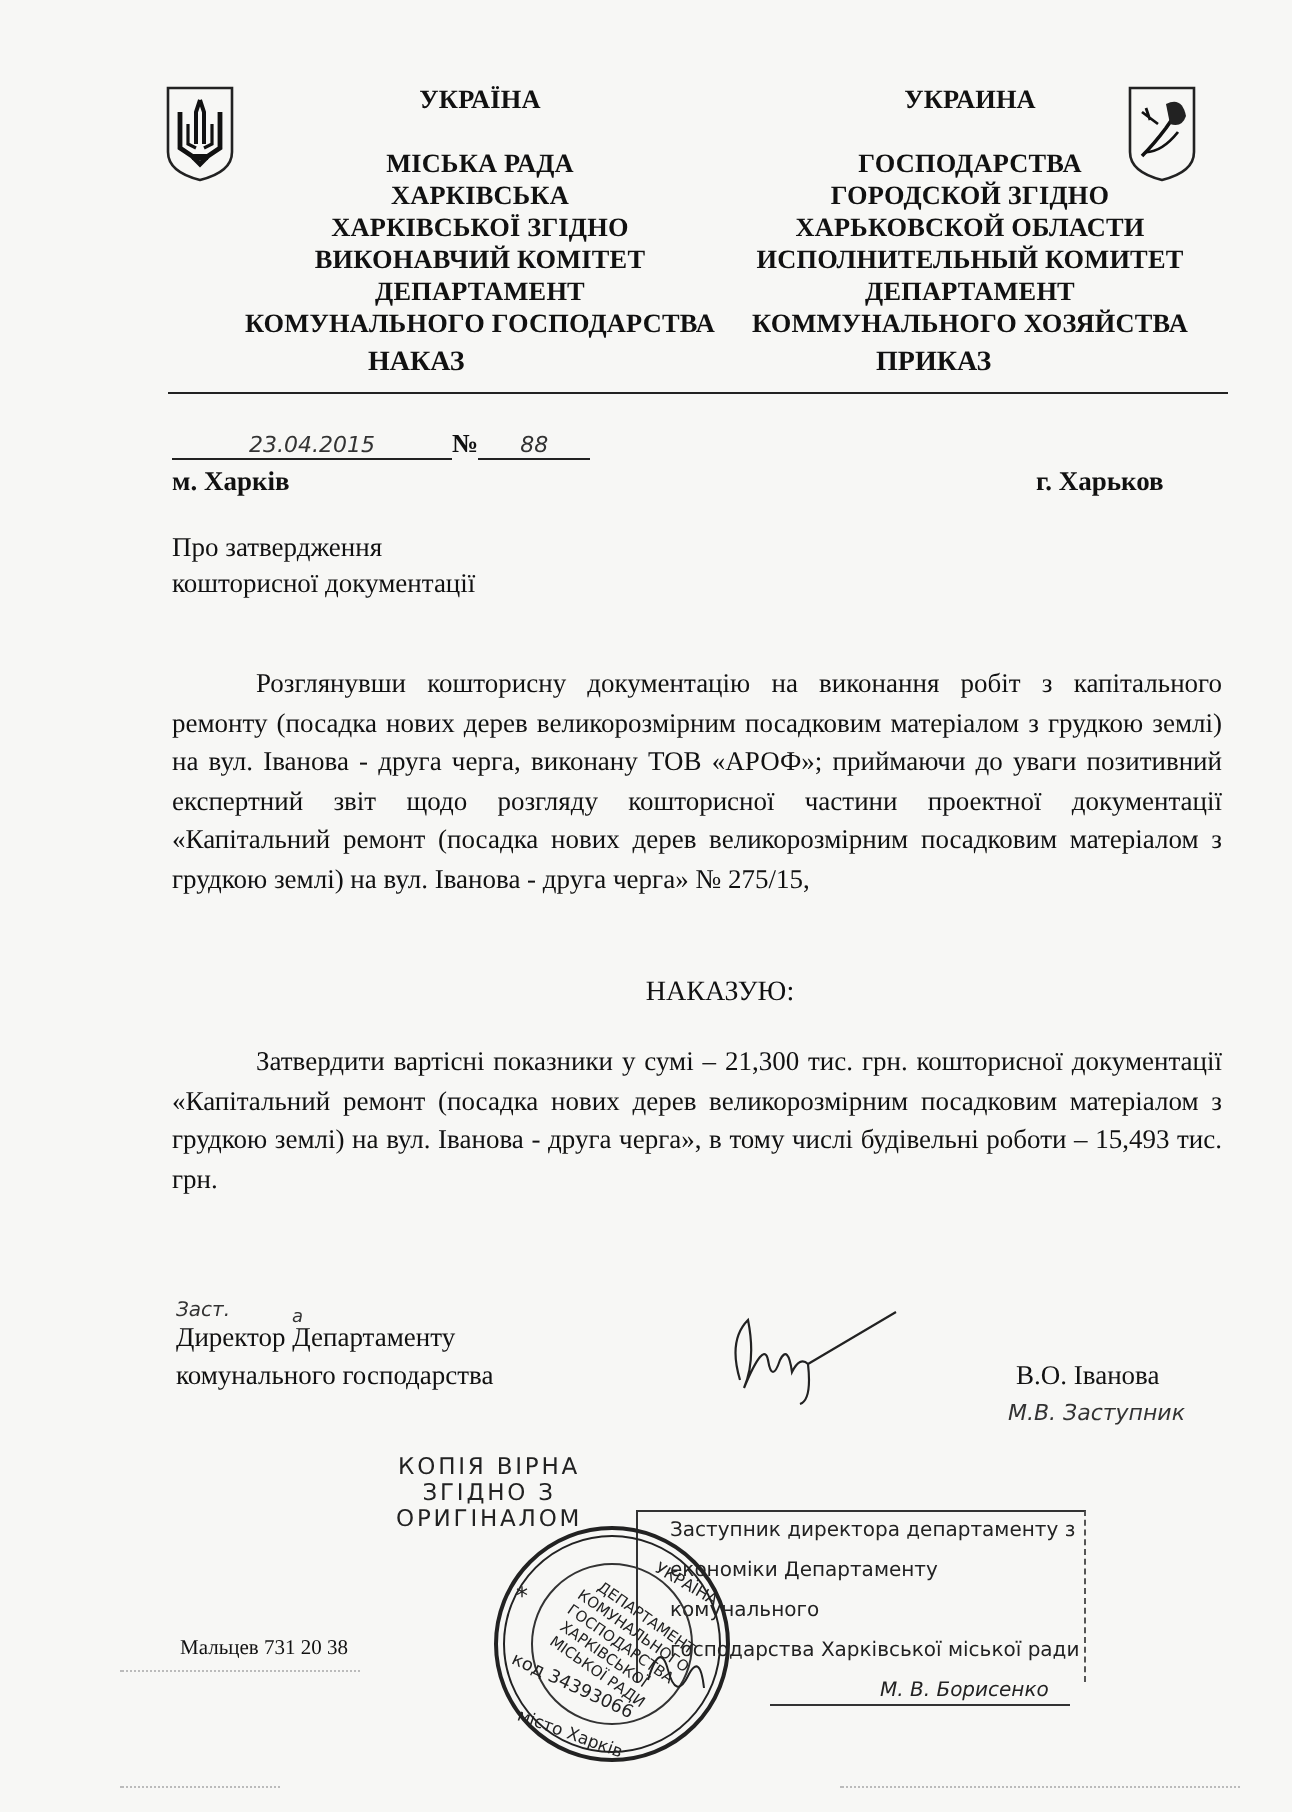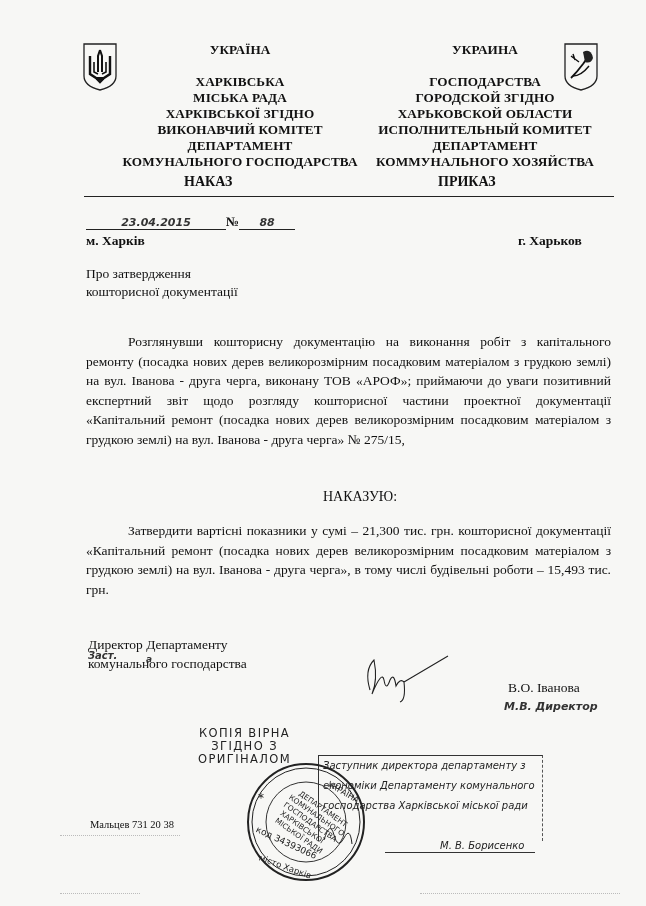--- a/index.html
+++ b/index.html
@@ -11,32 +11,32 @@
     position: relative;
   }
   .page { position: absolute; left: 0; top: 0; width: 646px; height: 906px; }
   .abs { position: absolute; }
   .hdr-col { text-align: center; font-weight: bold; font-size: 13.2px; line-height: 16px; letter-spacing: 0.1px; }
   .hdr-col .country { margin-bottom: 16px; }
   .emblem { position: absolute; }
   .title-row { position: absolute; top: 174px; left: 84px; width: 530px; font-weight: bold; font-size: 14px; }
   .title-line { position: absolute; top: 196px; left: 84px; width: 530px; height: 0; border-top: 1.5px solid #222; }
   .date-line { position: absolute; top: 214px; left: 86px; font-size: 13px; }
-  .hand { font-family: "DejaVu Sans", sans-serif; font-style: italic; font-size: 11px; color: #333; font-weight: bold; }
+  .hand { font-family: "DejaVu Sans", sans-serif; font-style: italic; font-size: 11px; color: #333; font-weight: normal; }
   .under { display: inline-block; border-bottom: 1px solid #222; text-align: center; }
   .city { position: absolute; top: 233px; font-weight: bold; font-size: 13.5px; }
   .subject { position: absolute; top: 265px; left: 86px; font-size: 13.5px; line-height: 18px; }
   .body-p { position: absolute; left: 86px; width: 525px; font-size: 13.5px; line-height: 19.5px; text-align: justify; }
   .body-p .indent { display: inline-block; width: 42px; }
   .order-head { position: absolute; top: 489px; left: 0; width: 720px; text-align: center; font-size: 14px; }
-  .sig-block { position: absolute; top: 635px; left: 88px; font-size: 13.5px; line-height: 19px; }
+  .sig-block { position: absolute; top: 659px; left: 88px; font-size: 13.5px; line-height: 19px; }
   .sig-name { position: absolute; top: 680px; left: 508px; font-size: 13.5px; }
   .copy-stamp { position: absolute; top: 727px; left: 198px; font-family: "DejaVu Sans", sans-serif; font-size: 11.5px; line-height: 13px; text-align: center; letter-spacing: 1.4px; color: #222; }
   .box-stamp { position: absolute; top: 755px; left: 318px; width: 225px; height: 86px; border-left: 1.5px solid #333; border-top: 1.5px solid #333; border-right: 1.5px dashed #555;
-    font-family: "DejaVu Sans", sans-serif; font-style: italic; font-size: 10px; line-height: 20px; padding-left: 4px; box-sizing: border-box; color: #222; }
+    font-family: "DejaVu Sans", sans-serif; font-size: 10px; line-height: 20px; padding-left: 16px; box-sizing: border-box; color: #222; }
   .box-sign { position: absolute; top: 840px; left: 440px; font-family: "DejaVu Sans", sans-serif; font-style: italic; font-size: 10px; color: #222; }
   .box-line { position: absolute; top: 852px; left: 385px; width: 150px; border-top: 1px solid #333; }
   .executor { position: absolute; top: 819px; left: 90px; font-size: 10.5px; }
   .scan-noise { position: absolute; height: 0; border-top: 1px dotted #bbb; }
   svg text { font-family: "DejaVu Sans", sans-serif; }
 </style>
 </head>
 <body>
 
 <div class="page">
@@ -52,22 +52,22 @@
   <svg class="emblem" style="left:563px;top:42px" width="36" height="50" viewBox="0 0 36 50">
     <path d="M2 2 H34 V34 Q34 44 18 48 Q2 44 2 34 Z" fill="none" stroke="#222" stroke-width="1.3"></path>
     <path d="M8 36 Q14 30 20 22 Q24 16 28 12" fill="none" stroke="#111" stroke-width="1.8"></path>
     <path d="M10 34 Q18 34 26 24" fill="none" stroke="#111" stroke-width="1.4"></path>
     <path d="M20 10 Q28 6 30 16 Q28 22 22 20 Z" fill="#222"></path>
     <path d="M8 14 L16 20 M10 12 L12 18" stroke="#111" stroke-width="1.4"></path>
   </svg>
 
   <div class="abs hdr-col" style="left:100px;top:42px;width:280px;">
     <div class="country">УКРАЇНА</div>
+    <div>МІСЬКА РАДА</div>
     <div>ХАРКІВСЬКА</div>
-    <div>МІСЬКА РАДА</div>
     <div>ХАРКІВСЬКОЇ ЗГІДНО</div>
     <div>ВИКОНАВЧИЙ КОМІТЕТ</div>
     <div>ДЕПАРТАМЕНТ</div>
     <div>КОМУНАЛЬНОГО ГОСПОДАРСТВА</div>
   </div>
 
   <div class="abs hdr-col" style="left:355px;top:42px;width:260px;">
     <div class="country">УКРАИНА</div>
     <div>ГОСПОДАРСТВА</div>
     <div>ГОРОДСКОЙ ЗГІДНО</div>
@@ -103,21 +103,21 @@
   <span class="abs hand" style="left:88px;top:650px;font-size:10px;">Заст.</span>
   <span class="abs hand" style="left:146px;top:654px;font-size:9px;">а</span>
   <div class="sig-block">
     <div>Директор Департаменту</div>
     <div>комунального господарства</div>
   </div>
   <svg class="abs" style="left:360px;top:650px" width="90" height="55" viewBox="0 0 90 55">
     <path d="M10 40 Q4 20 14 10 Q18 30 12 44 Q22 20 24 30 Q26 42 30 30 Q34 22 36 36 Q40 28 44 32 Q46 50 40 52 M44 32 L88 6" fill="none" stroke="#222" stroke-width="1.1"></path>
   </svg>
   <div class="sig-name">В.О. Іванова</div>
-  <div class="abs hand" style="left:504px;top:700px;font-size:11px;">М.В. Директор</div>
+  <div class="abs hand" style="left:504px;top:700px;font-size:11px;">М.В. Заступник</div>
 
   <div class="copy-stamp">
     <div>КОПІЯ ВІРНА</div>
     <div>ЗГІДНО З</div>
     <div>ОРИГІНАЛОМ</div>
   </div>
 
   <div class="box-stamp">
     <div>Заступник директора департаменту з</div>
     <div>економіки Департаменту комунального</div>

